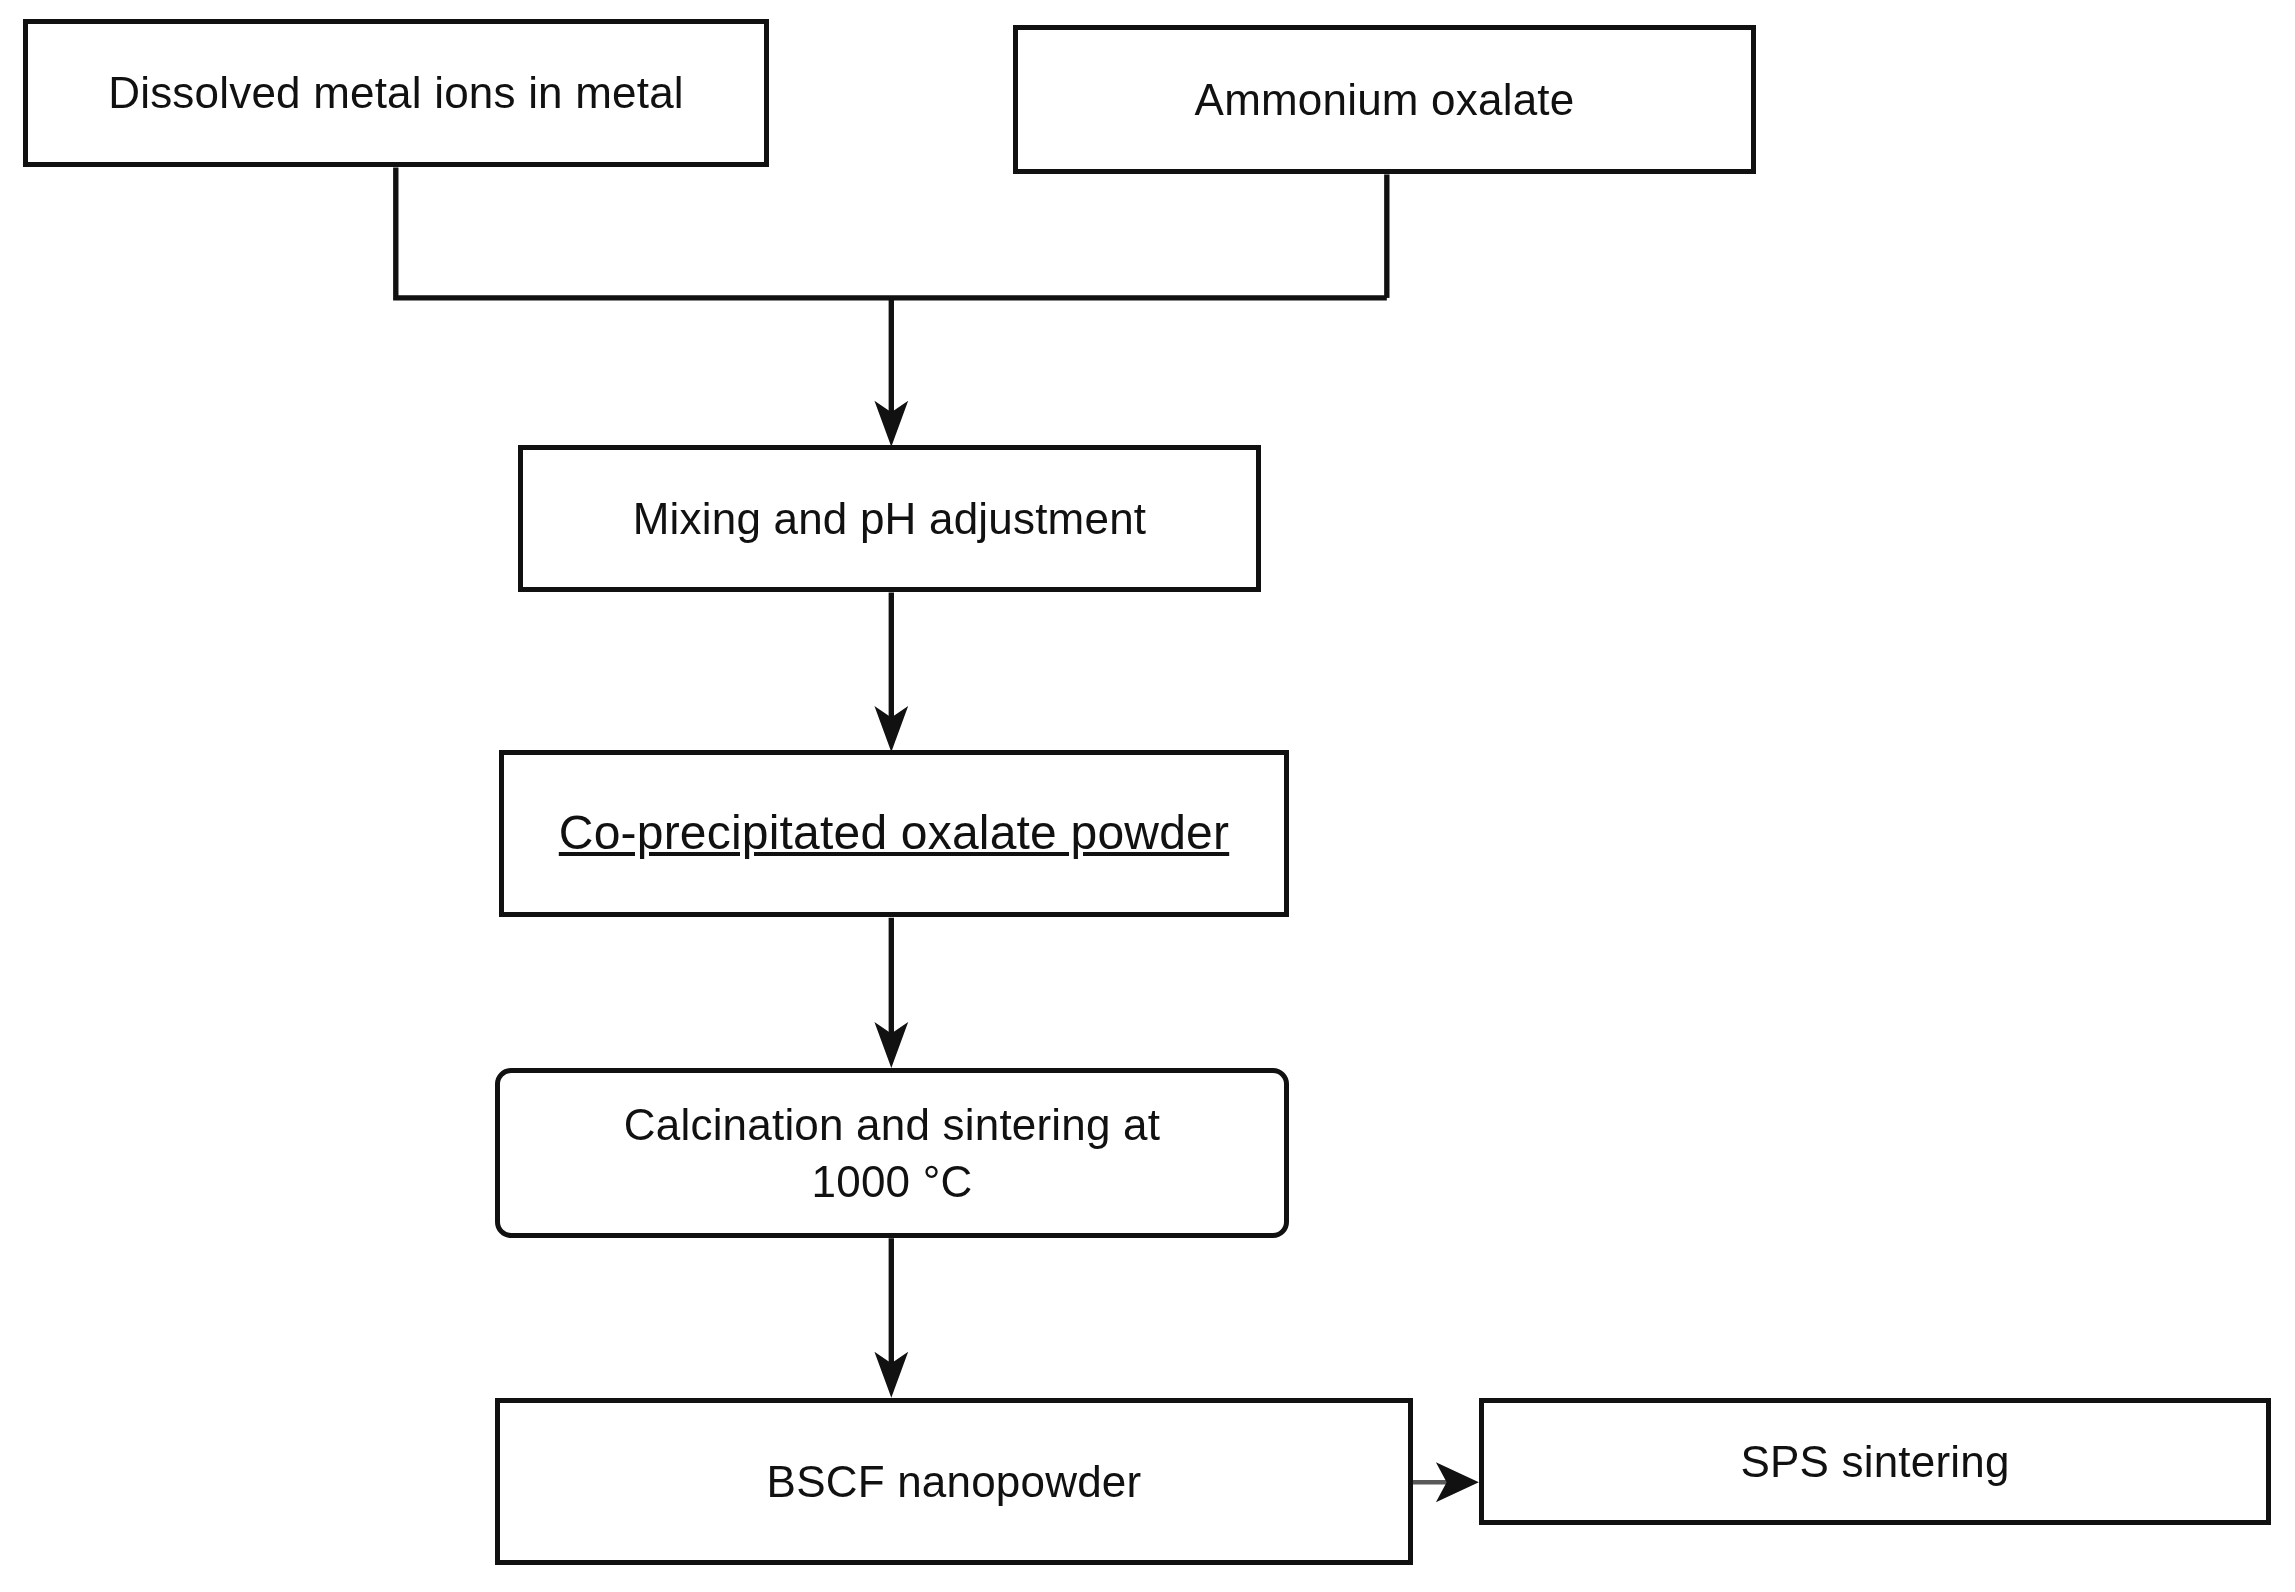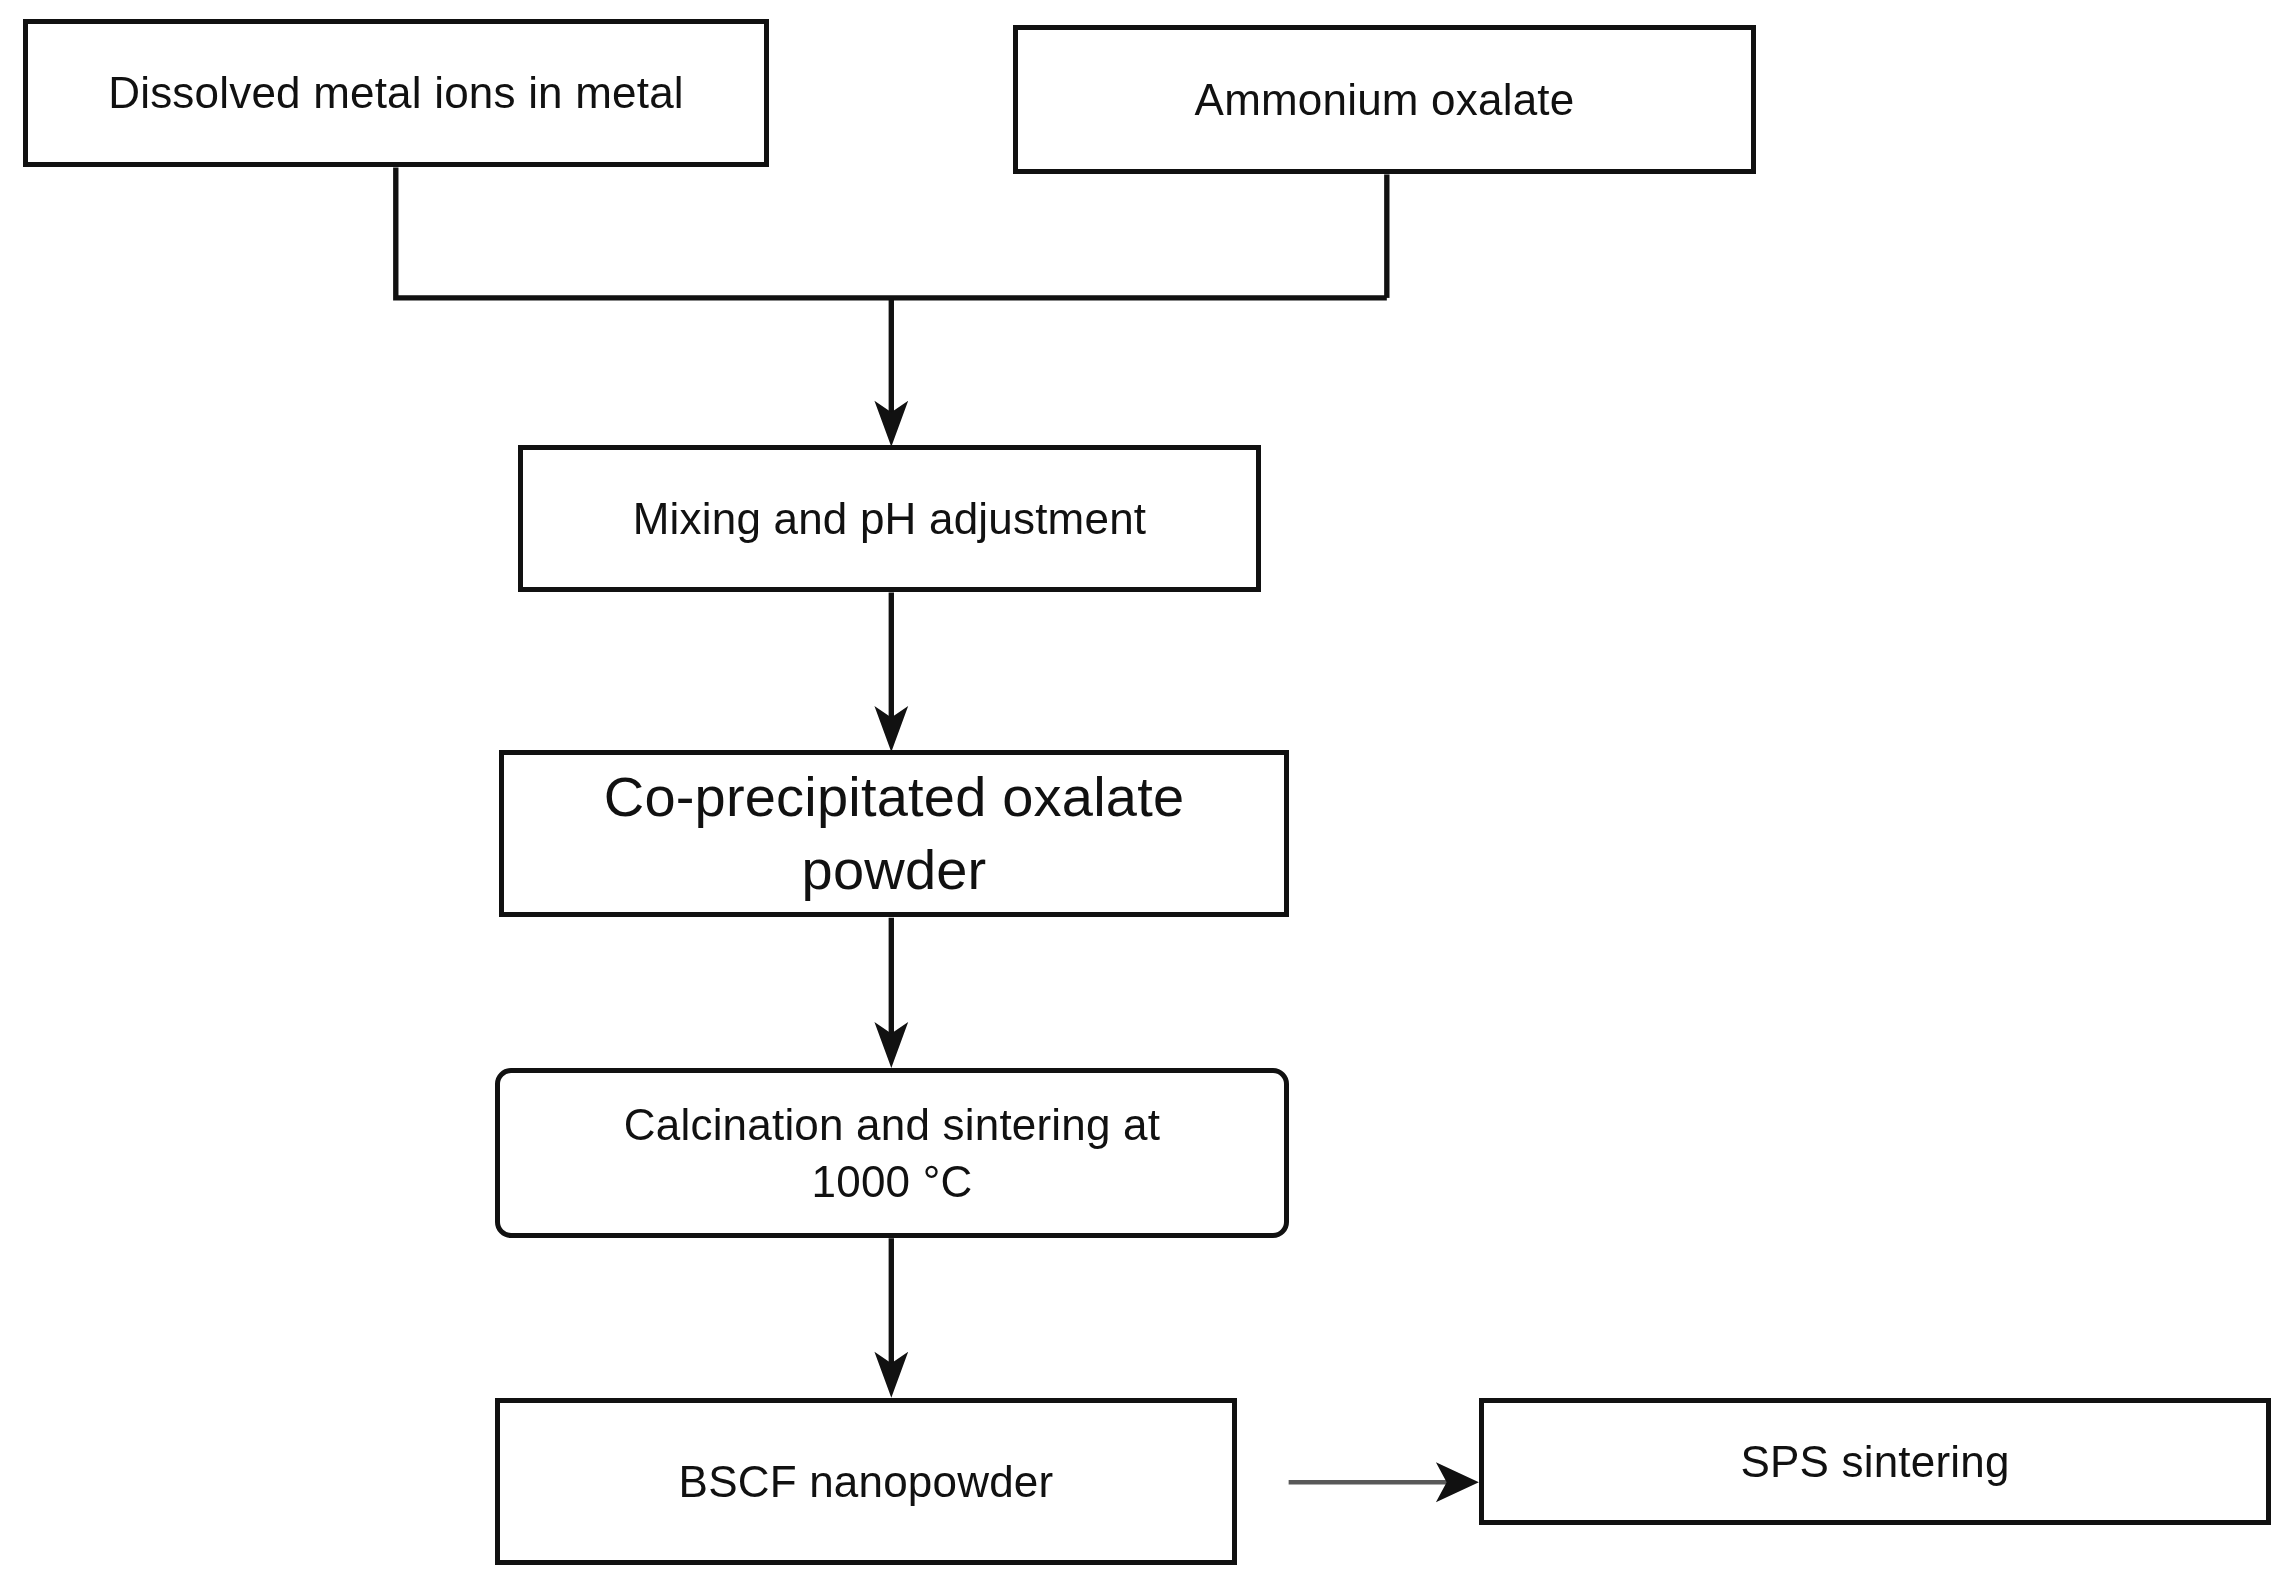--- a/index.html
+++ b/index.html
@@ -68,23 +68,23 @@
     <path d="M 1680 1932 L 1888 1932" fill="none" stroke="#595959" stroke-width="6"></path>
     <path d="M 1928 1932 L 1872 1906 L 1886 1932 L 1872 1958 Z" fill="#111111" stroke="none"></path>
   </svg>
 
   <div class="node" style="left: 23px; top: 19px; width: 746px; height: 148px; font-size: 44px; border-color: rgb(17, 17, 17); color: rgb(17, 17, 17);">Dissolved metal ions in metal</div>
 
   <div class="node" style="left: 1013px; top: 25px; width: 743px; height: 149px; font-size: 44px; border-color: rgb(17, 17, 17); color: rgb(17, 17, 17); text-align: right;">Ammonium oxalate</div>
 
   <div class="node" style="left: 518px; top: 445px; width: 743px; height: 147px; font-size: 44px; border-color: rgb(17, 17, 17); color: rgb(17, 17, 17);">Mixing and pH adjustment</div>
 
-  <div class="node" style="left: 499px; top: 750px; width: 790px; height: 167px; font-size: 56px; border-color: rgb(17, 17, 17); color: rgb(17, 17, 17);">Co-precipitated oxalate powder</div>
+  <div class="node" style="left: 499px; top: 750px; width: 790px; height: 167px; font-size: 48px; border-color: rgb(17, 17, 17); color: rgb(17, 17, 17); text-decoration: underline;">Co-precipitated oxalate powder</div>
 
   <div class="node" style="left: 495px; top: 1068px; width: 794px; height: 170px; font-size: 44px; border-color: rgb(17, 17, 17); color: rgb(17, 17, 17); border-radius: 16px;">Calcination and sintering at
 1000 °C</div>
 
-  <div class="node" style="left: 495px; top: 1398px; width: 742px; height: 167px; font-size: 44px; border-color: rgb(17, 17, 17); color: rgb(17, 17, 17);">BSCF nanopowder</div>
+  <div class="node" style="left: 495px; top: 1398px; width: 918px; height: 167px; font-size: 44px; border-color: rgb(17, 17, 17); color: rgb(17, 17, 17);">BSCF nanopowder</div>
 
   <div class="node" style="left: 1479px; top: 1398px; width: 792px; height: 127px; font-size: 44px; border-color: rgb(17, 17, 17); color: rgb(17, 17, 17);">SPS sintering</div>
 
 </div>
 
 
 </body></html>

